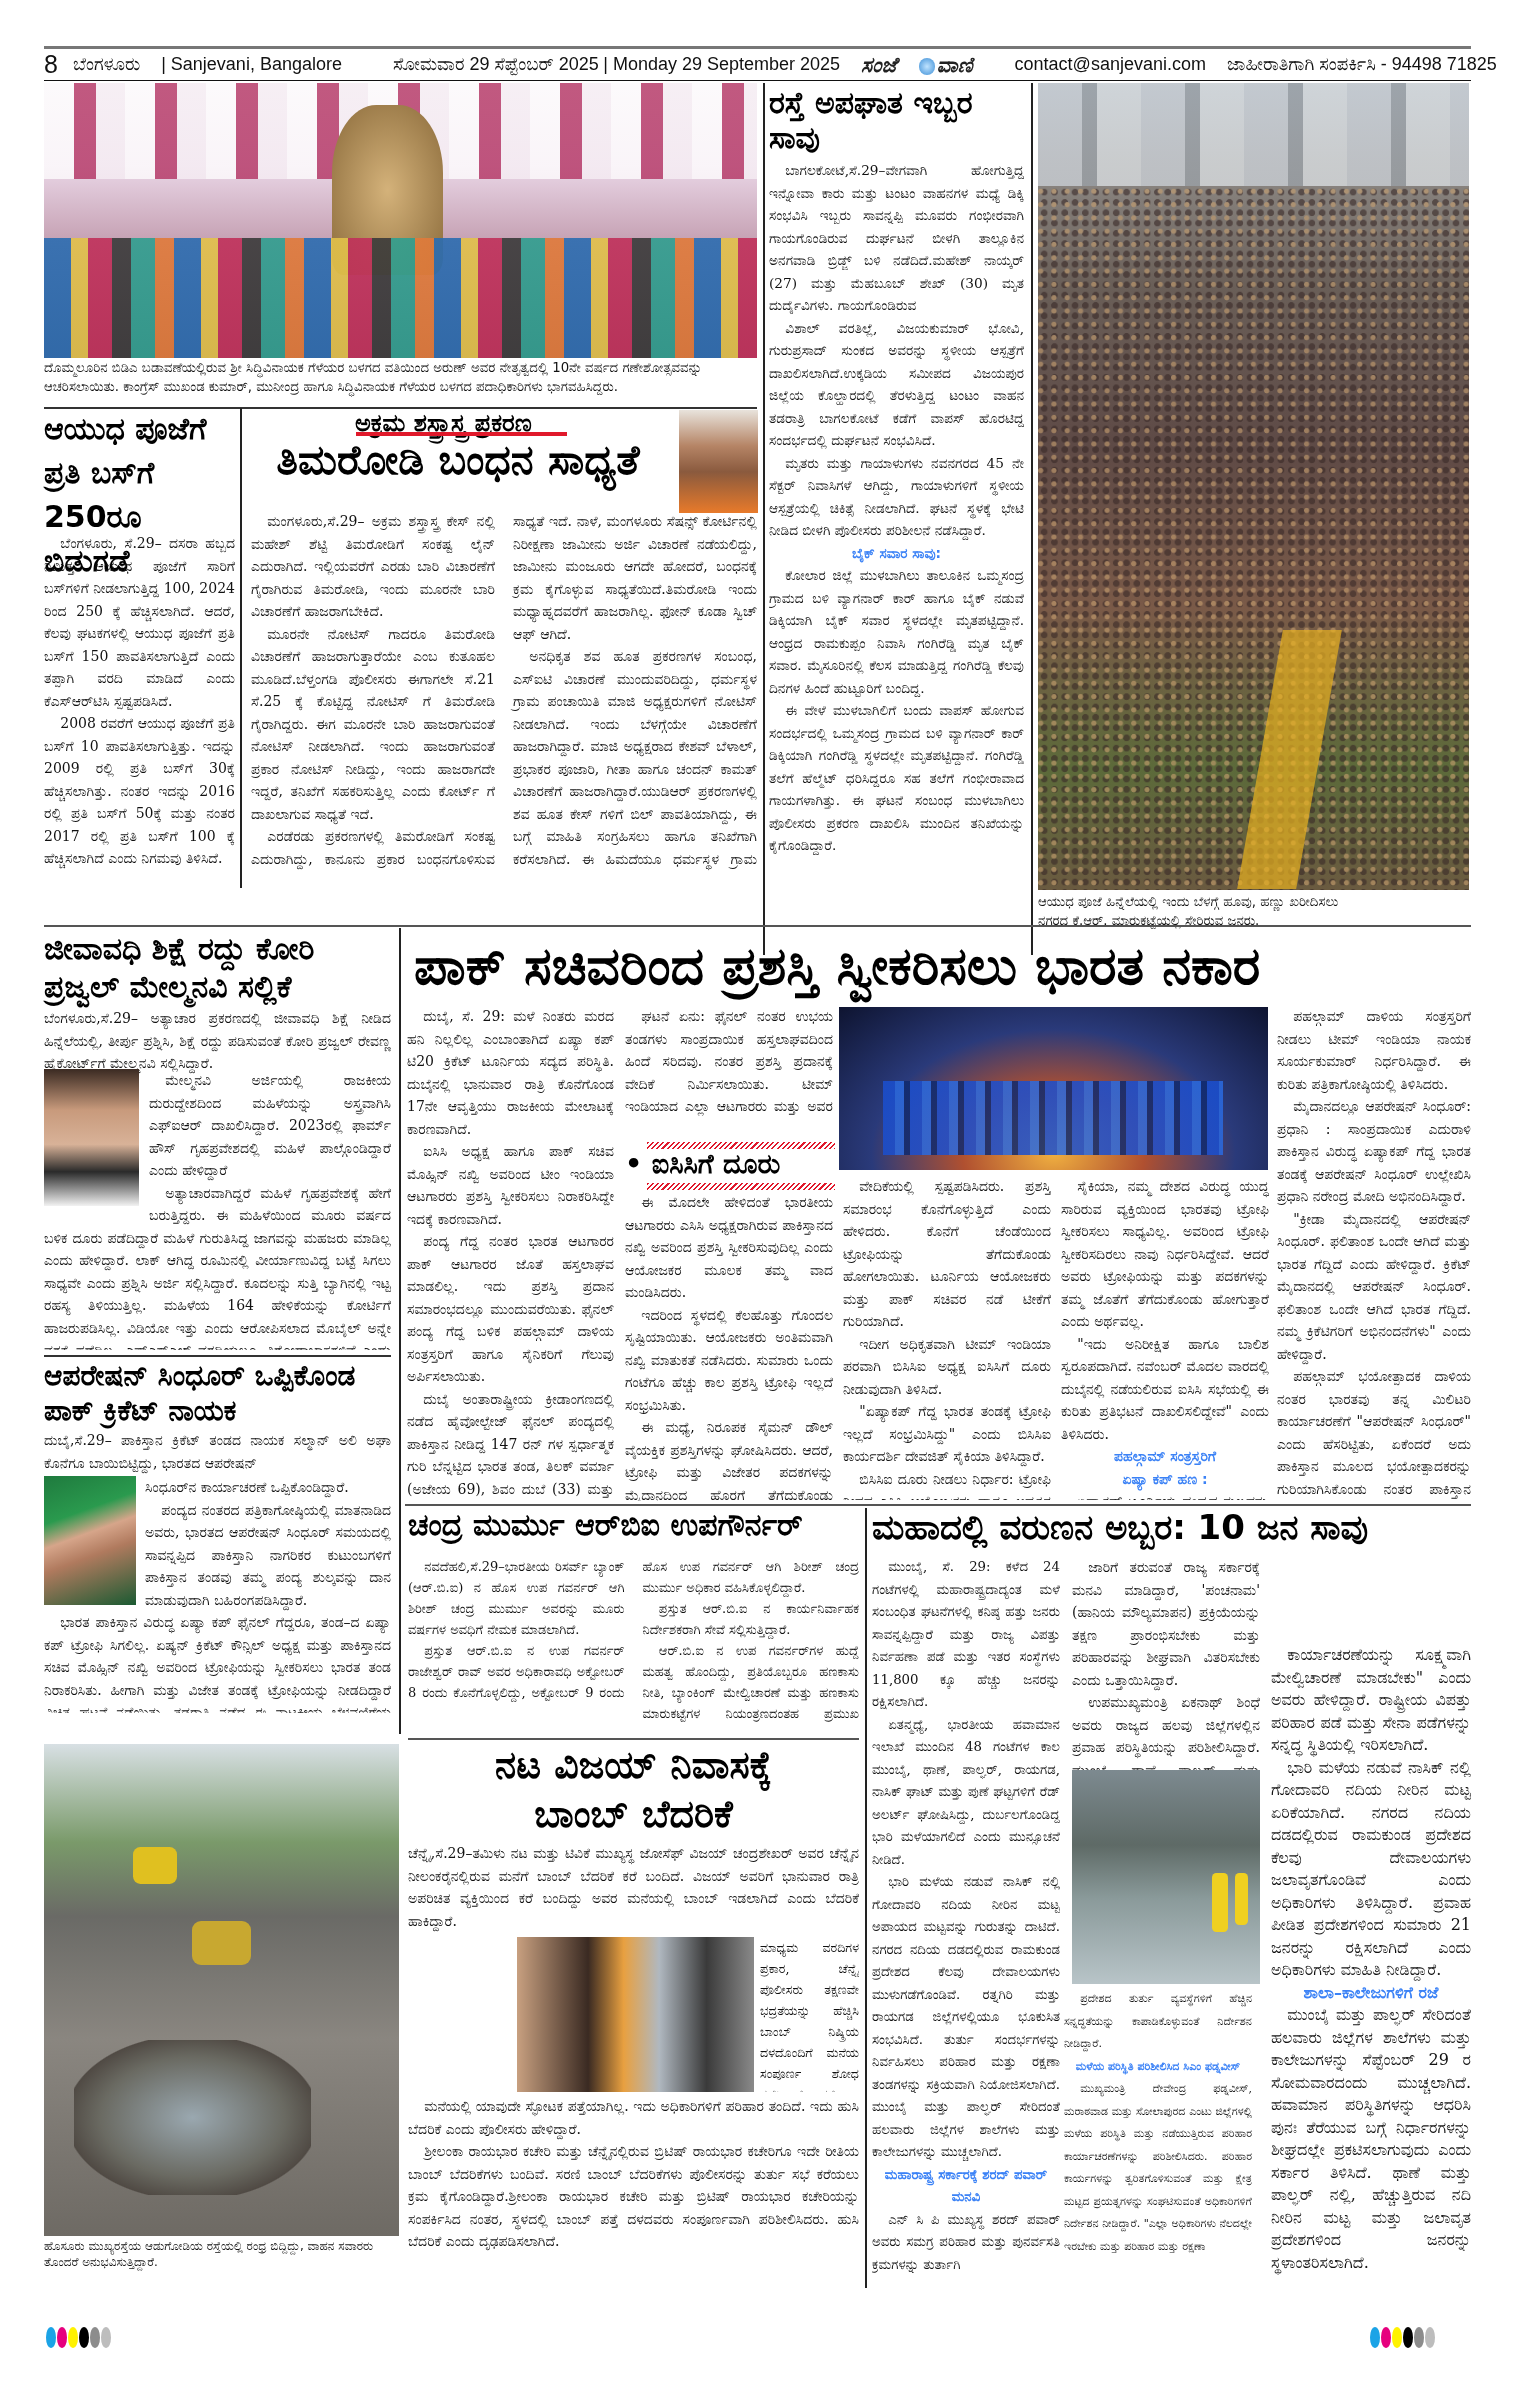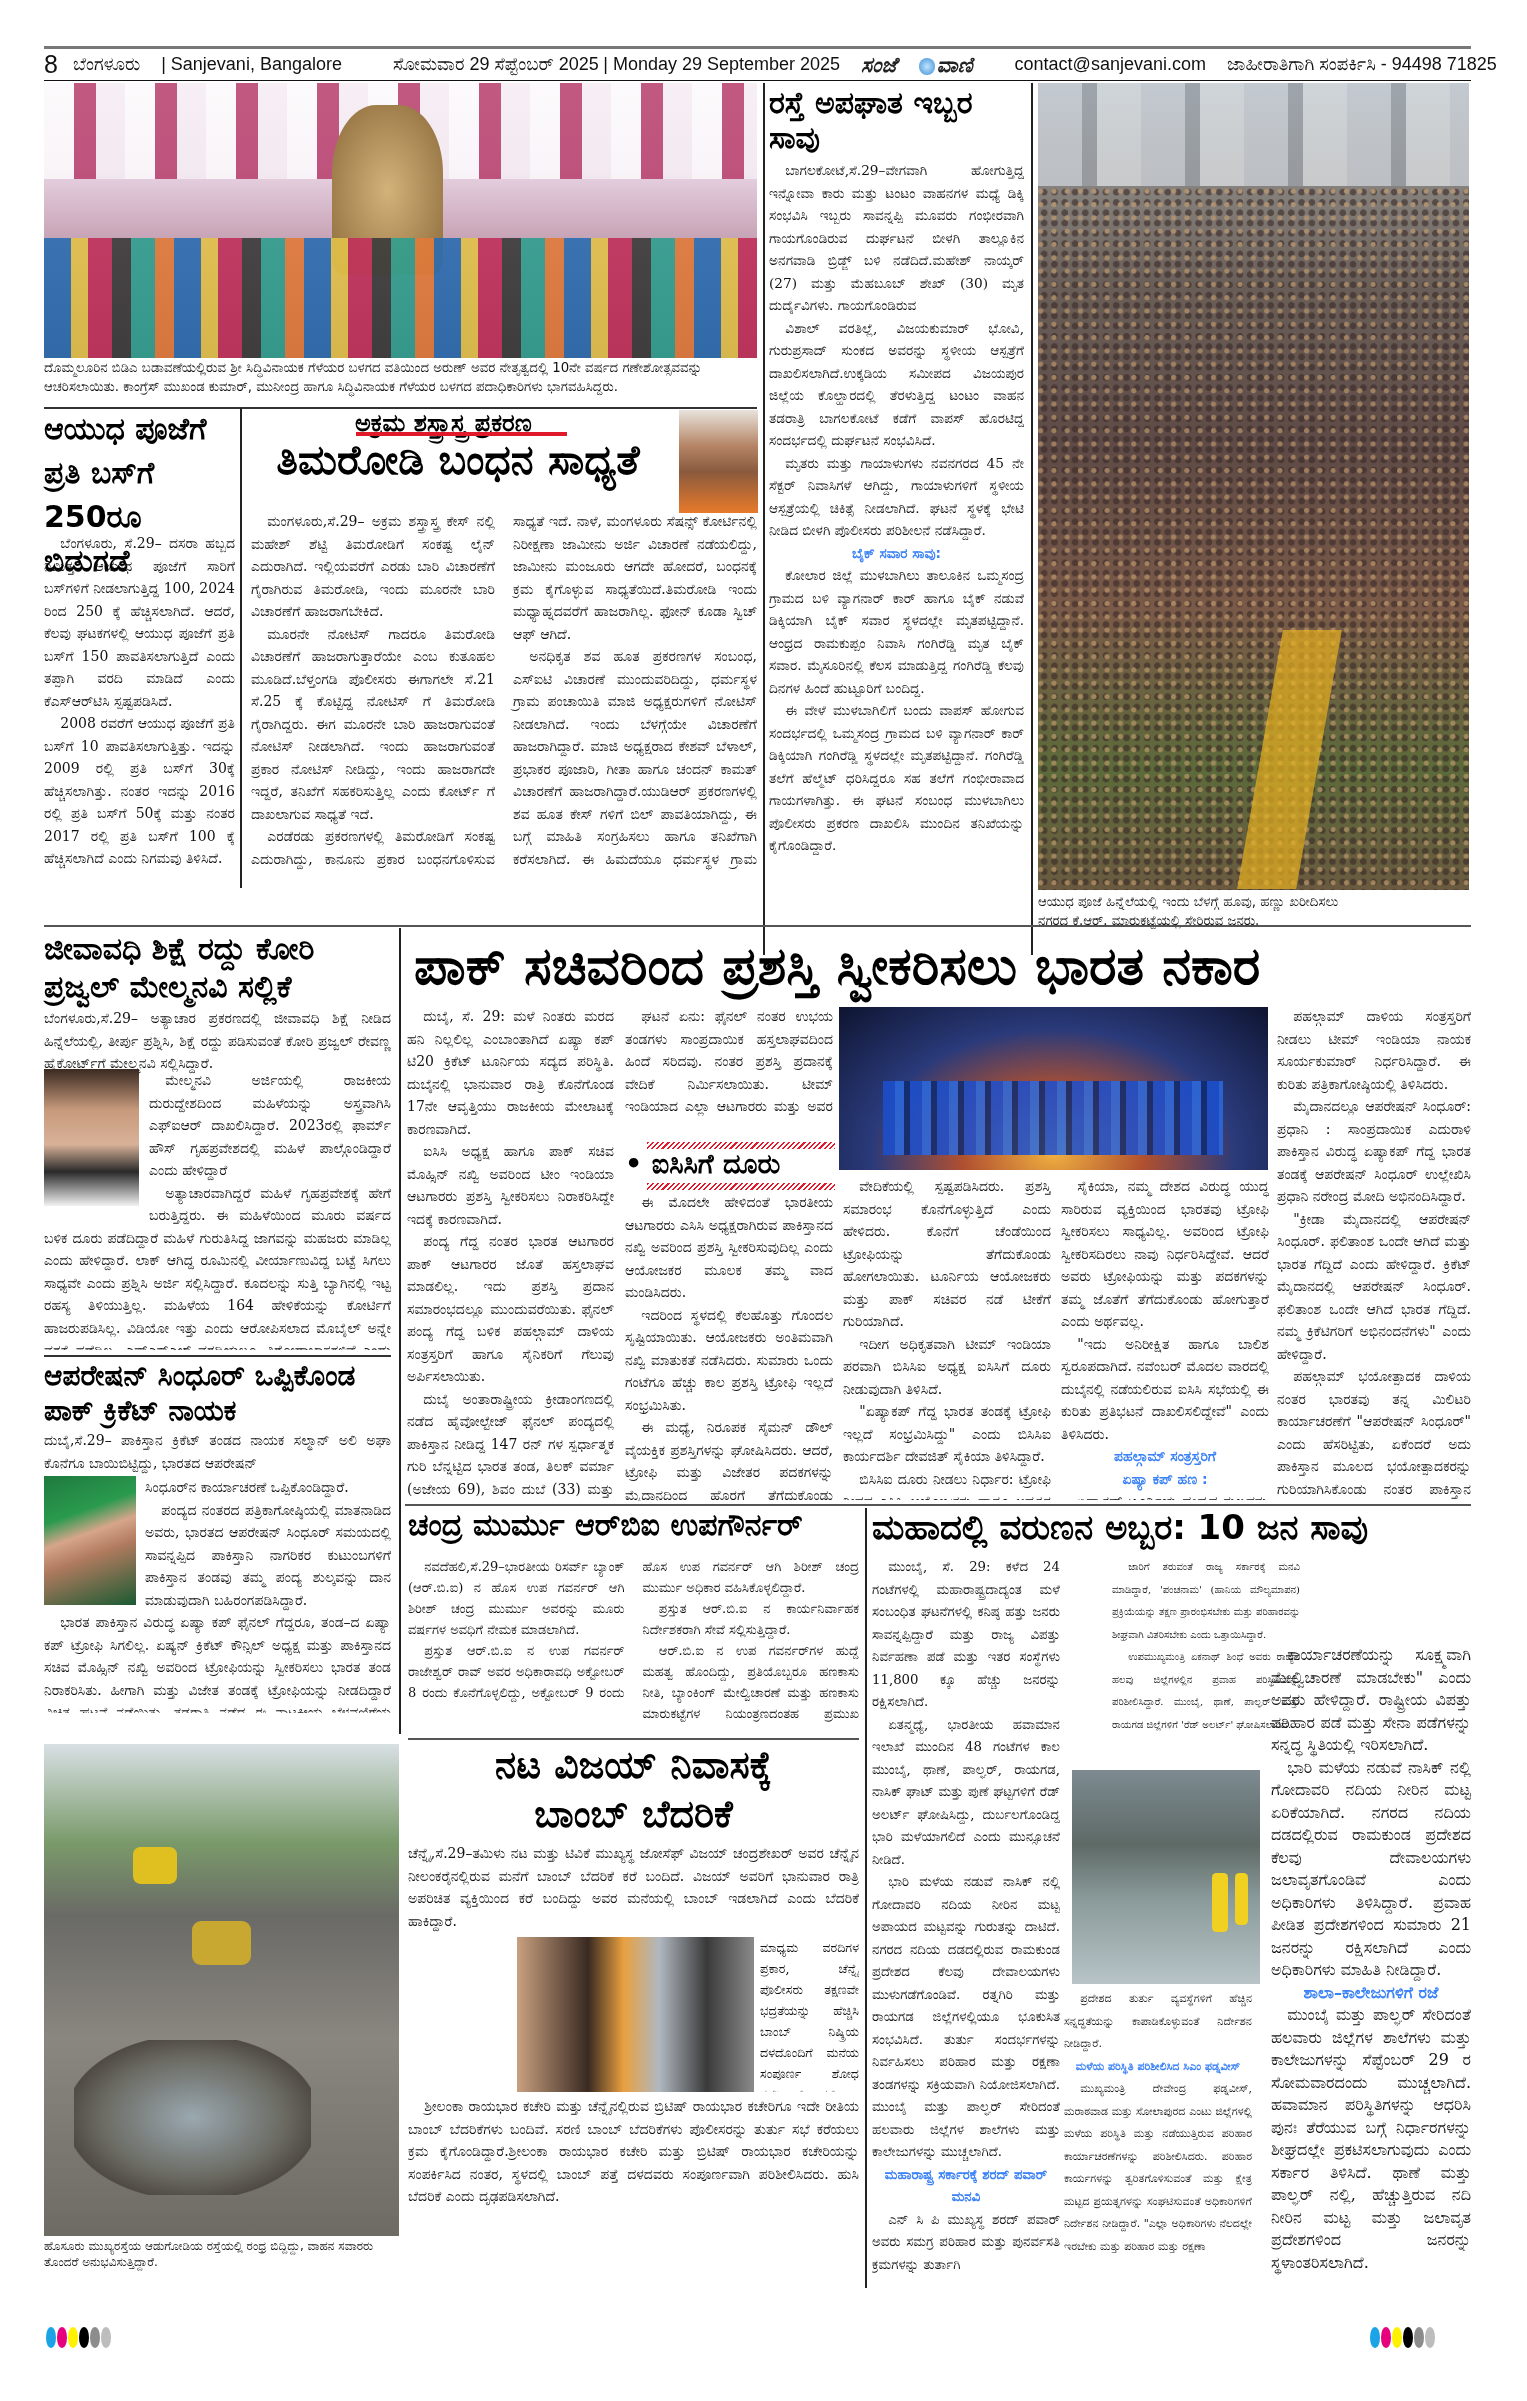--- a/index.html
+++ b/index.html
@@ -169,21 +169,21 @@
 <div class="vrule" style="left:865px;top:1508px;height:780px"></div>
 
 <div class="h1" style="left:872px;top:1508px;width:599px;font-size:34px;white-space:nowrap;">ಮಹಾದಲ್ಲಿ ವರುಣನ ಅಬ್ಬರ: 10 ಜನ ಸಾವು</div>
 <div class="body" style="left:872px;top:1556px;width:188px;height:732px;font-size:13.3px;line-height:22.5px;">
   <p>ಮುಂಬೈ, ಸೆ. 29: ಕಳೆದ 24 ಗಂಟೆಗಳಲ್ಲಿ ಮಹಾರಾಷ್ಟ್ರದಾದ್ಯಂತ ಮಳೆ ಸಂಬಂಧಿತ ಘಟನೆಗಳಲ್ಲಿ ಕನಿಷ್ಠ ಹತ್ತು ಜನರು ಸಾವನ್ನಪ್ಪಿದ್ದಾರೆ ಮತ್ತು ರಾಜ್ಯ ವಿಪತ್ತು ನಿರ್ವಹಣಾ ಪಡೆ ಮತ್ತು ಇತರ ಸಂಸ್ಥೆಗಳು 11,800 ಕ್ಕೂ ಹೆಚ್ಚು ಜನರನ್ನು ರಕ್ಷಿಸಲಾಗಿದೆ.</p>
   <p>ಏತನ್ಮಧ್ಯೆ, ಭಾರತೀಯ ಹವಾಮಾನ ಇಲಾಖೆ ಮುಂದಿನ 48 ಗಂಟೆಗಳ ಕಾಲ ಮುಂಬೈ, ಥಾಣೆ, ಪಾಲ್ಘರ್, ರಾಯಗಡ, ನಾಸಿಕ್ ಘಾಟ್ ಮತ್ತು ಪುಣೆ ಘಟ್ಟಗಳಿಗೆ ರೆಡ್ ಅಲರ್ಟ್ ಘೋಷಿಸಿದ್ದು, ದುರ್ಬಲಗೊಂಡಿದ್ದ ಭಾರಿ ಮಳೆಯಾಗಲಿದೆ ಎಂದು ಮುನ್ಸೂಚನೆ ನೀಡಿದೆ.</p>
   <p>ಭಾರಿ ಮಳೆಯ ನಡುವೆ ನಾಸಿಕ್ ನಲ್ಲಿ ಗೋದಾವರಿ ನದಿಯ ನೀರಿನ ಮಟ್ಟ ಅಪಾಯದ ಮಟ್ಟವನ್ನು ಗುರುತನ್ನು ದಾಟಿದೆ. ನಗರದ ನದಿಯ ದಡದಲ್ಲಿರುವ ರಾಮಕುಂಡ ಪ್ರದೇಶದ ಕೆಲವು ದೇವಾಲಯಗಳು ಮುಳುಗಡೆಗೊಂಡಿವೆ. ರತ್ನಗಿರಿ ಮತ್ತು ರಾಯಗಡ ಜಿಲ್ಲೆಗಳಲ್ಲಿಯೂ ಭೂಕುಸಿತ ಸಂಭವಿಸಿದೆ. ತುರ್ತು ಸಂದರ್ಭಗಳನ್ನು ನಿರ್ವಹಿಸಲು ಪರಿಹಾರ ಮತ್ತು ರಕ್ಷಣಾ ತಂಡಗಳನ್ನು ಸಕ್ರಿಯವಾಗಿ ನಿಯೋಜಿಸಲಾಗಿದೆ. ಮುಂಬೈ ಮತ್ತು ಪಾಲ್ಘರ್ ಸೇರಿದಂತೆ ಹಲವಾರು ಜಿಲ್ಲೆಗಳ ಶಾಲೆಗಳು ಮತ್ತು ಕಾಲೇಜುಗಳನ್ನು ಮುಚ್ಚಲಾಗಿದೆ.</p>
   <p class="sub">ಮಹಾರಾಷ್ಟ್ರ ಸರ್ಕಾರಕ್ಕೆ ಶರದ್ ಪವಾರ್ ಮನವಿ</p>
   <p>ಎನ್ ಸಿ ಪಿ ಮುಖ್ಯಸ್ಥ ಶರದ್ ಪವಾರ್ ಅವರು ಸಮಗ್ರ ಪರಿಹಾರ ಮತ್ತು ಪುನರ್ವಸತಿ ಕ್ರಮಗಳನ್ನು ತುರ್ತಾಗಿ</p>
 </div>
-<div class="body" style="left:1112px;top:1556px;width:188px;height:214px;font-size:10px;line-height:22.5px;">
+<div class="body" style="left:1072px;top:1556px;width:188px;height:214px;font-size:14px;line-height:22.5px;">
   <p>ಜಾರಿಗೆ ತರುವಂತೆ ರಾಜ್ಯ ಸರ್ಕಾರಕ್ಕೆ ಮನವಿ ಮಾಡಿದ್ದಾರೆ, 'ಪಂಚನಾಮ' (ಹಾನಿಯ ಮೌಲ್ಯಮಾಪನ) ಪ್ರಕ್ರಿಯೆಯನ್ನು ತಕ್ಷಣ ಪ್ರಾರಂಭಿಸಬೇಕು ಮತ್ತು ಪರಿಹಾರವನ್ನು ಶೀಘ್ರವಾಗಿ ವಿತರಿಸಬೇಕು ಎಂದು ಒತ್ತಾಯಿಸಿದ್ದಾರೆ.</p>
   <p>ಉಪಮುಖ್ಯಮಂತ್ರಿ ಏಕನಾಥ್ ಶಿಂಧೆ ಅವರು ರಾಜ್ಯದ ಹಲವು ಜಿಲ್ಲೆಗಳಲ್ಲಿನ ಪ್ರವಾಹ ಪರಿಸ್ಥಿತಿಯನ್ನು ಪರಿಶೀಲಿಸಿದ್ದಾರೆ. ಮುಂಬೈ, ಥಾಣೆ, ಪಾಲ್ಘರ್ ಮತ್ತು ರಾಯಗಡ ಜಿಲ್ಲೆಗಳಿಗೆ 'ರೆಡ್ ಅಲರ್ಟ್' ಘೋಷಿಸಲಾಗಿದೆ.</p>
 </div>
 <div class="img" style="left:1072px;top:1770px;width:188px;height:214px;background:linear-gradient(180deg,#7d8a90 0%,#5e6a66 35%,#8a9a9a 60%,#b8c4c8 100%);">
   <div class="abs" style="left:140px;top:103px;width:16.3px;height:59px;background:#f0d020;border-radius:4.4px"></div>
   <div class="abs" style="left:163px;top:103px;width:13.3px;height:52px;background:#f0d020;border-radius:4.4px"></div>
 </div>
 <div class="body" style="left:1064px;top:1988px;width:188px;height:299px;font-size:11px;line-height:22.5px;">
   <p>ಪ್ರದೇಶದ ತುರ್ತು ವ್ಯವಸ್ಥೆಗಳಿಗೆ ಹೆಚ್ಚಿನ ಸನ್ನದ್ಧತೆಯನ್ನು ಕಾಪಾಡಿಕೊಳ್ಳುವಂತೆ ನಿರ್ದೇಶನ ನೀಡಿದ್ದಾರೆ.</p>
   <p class="sub">ಮಳೆಯ ಪರಿಸ್ಥಿತಿ ಪರಿಶೀಲಿಸಿದ ಸಿಎಂ ಫಡ್ನವೀಸ್</p>
@@ -202,20 +202,21 @@
   <div class="abs" style="left:30px;top:296px;width:237px;height:155px;background:radial-gradient(ellipse,#9aa8b0 0,#6a6a62 55%,#504a44 75%,transparent 76%);"></div>
 </div>
 <div class="cap" style="left:44px;top:2238px;width:355px;font-size:12px;line-height:16.3px;">ಹೊಸೂರು ಮುಖ್ಯರಸ್ತೆಯ ಆಡುಗೋಡಿಯ ರಸ್ತೆಯಲ್ಲಿ ರಂಧ್ರ ಬಿದ್ದಿದ್ದು, ವಾಹನ ಸವಾರರು ತೊಂದರೆ ಅನುಭವಿಸುತ್ತಿದ್ದಾರೆ.</div>
 
 <div class="rule" style="left:408px;top:1738px;width:451px;height:1.5px;background:#555"></div>
 <div class="h1" style="left:408px;top:1741px;width:451px;font-size:38px;text-align:center;line-height:49px;"><span>ನಟ ವಿಜಯ್ ನಿವಾಸಕ್ಕೆ</span><br><span>ಬಾಂಬ್ ಬೆದರಿಕೆ</span></div>
 <div class="body" style="left:408px;top:1842px;width:451px;height:92px;">ಚೆನ್ನೈ,ಸೆ.29–ತಮಿಳು ನಟ ಮತ್ತು ಟಿವಿಕೆ ಮುಖ್ಯಸ್ಥ ಜೋಸೆಫ್ ವಿಜಯ್ ಚಂದ್ರಶೇಖರ್ ಅವರ ಚೆನ್ನೈನ ನೀಲಂಕರೈನಲ್ಲಿರುವ ಮನೆಗೆ ಬಾಂಬ್ ಬೆದರಿಕೆ ಕರೆ ಬಂದಿದೆ. ವಿಜಯ್ ಅವರಿಗೆ ಭಾನುವಾರ ರಾತ್ರಿ ಅಪರಿಚಿತ ವ್ಯಕ್ತಿಯಿಂದ ಕರೆ ಬಂದಿದ್ದು ಅವರ ಮನೆಯಲ್ಲಿ ಬಾಂಬ್ ಇಡಲಾಗಿದೆ ಎಂದು ಬೆದರಿಕೆ ಹಾಕಿದ್ದಾರೆ.</div>
 <div class="img" style="left:517px;top:1937px;width:237px;height:155px;background:linear-gradient(90deg,#c8a080 0%,#3a2a22 30%,#e8a040 45%,#b0b8c0 60%,#3a3a3a 80%,#8a8a8a 100%);"></div>
 <div class="body" style="left:760px;top:1937px;width:99px;height:155px;font-size:12.6px;line-height:21px;">ಮಾಧ್ಯಮ ವರದಿಗಳ ಪ್ರಕಾರ, ಚೆನ್ನೈ ಪೊಲೀಸರು ತಕ್ಷಣವೇ ಭದ್ರತೆಯನ್ನು ಹೆಚ್ಚಿಸಿ ಬಾಂಬ್ ನಿಷ್ಕ್ರಿಯ ದಳದೊಂದಿಗೆ ಮನೆಯ ಸಂಪೂರ್ಣ ಶೋಧ ನಡೆಸಿದ್ದಾರೆ. ಆದರೆ,</div>
 <div class="body" style="left:408px;top:2095px;width:451px;height:188px;">
+  <p>ಮನೆಯಲ್ಲಿ ಯಾವುದೇ ಸ್ಫೋಟಕ ಪತ್ತೆಯಾಗಿಲ್ಲ. ಇದು ಅಧಿಕಾರಿಗಳಿಗೆ ಪರಿಹಾರ ತಂದಿದೆ. ಇದು ಹುಸಿ ಬೆದರಿಕೆ ಎಂದು ಪೊಲೀಸರು ಹೇಳಿದ್ದಾರೆ.</p>
   <p>ಶ್ರೀಲಂಕಾ ರಾಯಭಾರ ಕಚೇರಿ ಮತ್ತು ಚೆನ್ನೈನಲ್ಲಿರುವ ಬ್ರಿಟಿಷ್ ರಾಯಭಾರ ಕಚೇರಿಗೂ ಇದೇ ರೀತಿಯ ಬಾಂಬ್ ಬೆದರಿಕೆಗಳು ಬಂದಿವೆ. ಸರಣಿ ಬಾಂಬ್ ಬೆದರಿಕೆಗಳು ಪೊಲೀಸರನ್ನು ತುರ್ತು ಸಭೆ ಕರೆಯಲು ಕ್ರಮ ಕೈಗೊಂಡಿದ್ದಾರೆ.ಶ್ರೀಲಂಕಾ ರಾಯಭಾರ ಕಚೇರಿ ಮತ್ತು ಬ್ರಿಟಿಷ್ ರಾಯಭಾರ ಕಚೇರಿಯನ್ನು ಸಂಪರ್ಕಿಸಿದ ನಂತರ, ಸ್ಥಳದಲ್ಲಿ ಬಾಂಬ್ ಪತ್ತೆ ದಳದವರು ಸಂಪೂರ್ಣವಾಗಿ ಪರಿಶೀಲಿಸಿದರು. ಹುಸಿ ಬೆದರಿಕೆ ಎಂದು ದೃಢಪಡಿಸಲಾಗಿದೆ.</p>
 </div>
 
 <div class="dots" style="left:46px;top:2327px;">
   <i style="background:#1ba3e6"></i>
     <i style="background:#e6007e"></i>
     <i style="background:#fff200"></i>
     <i style="background:#000"></i>
     <i style="background:#8c8c8c"></i>
     <i style="background:#bdbdbd"></i>

